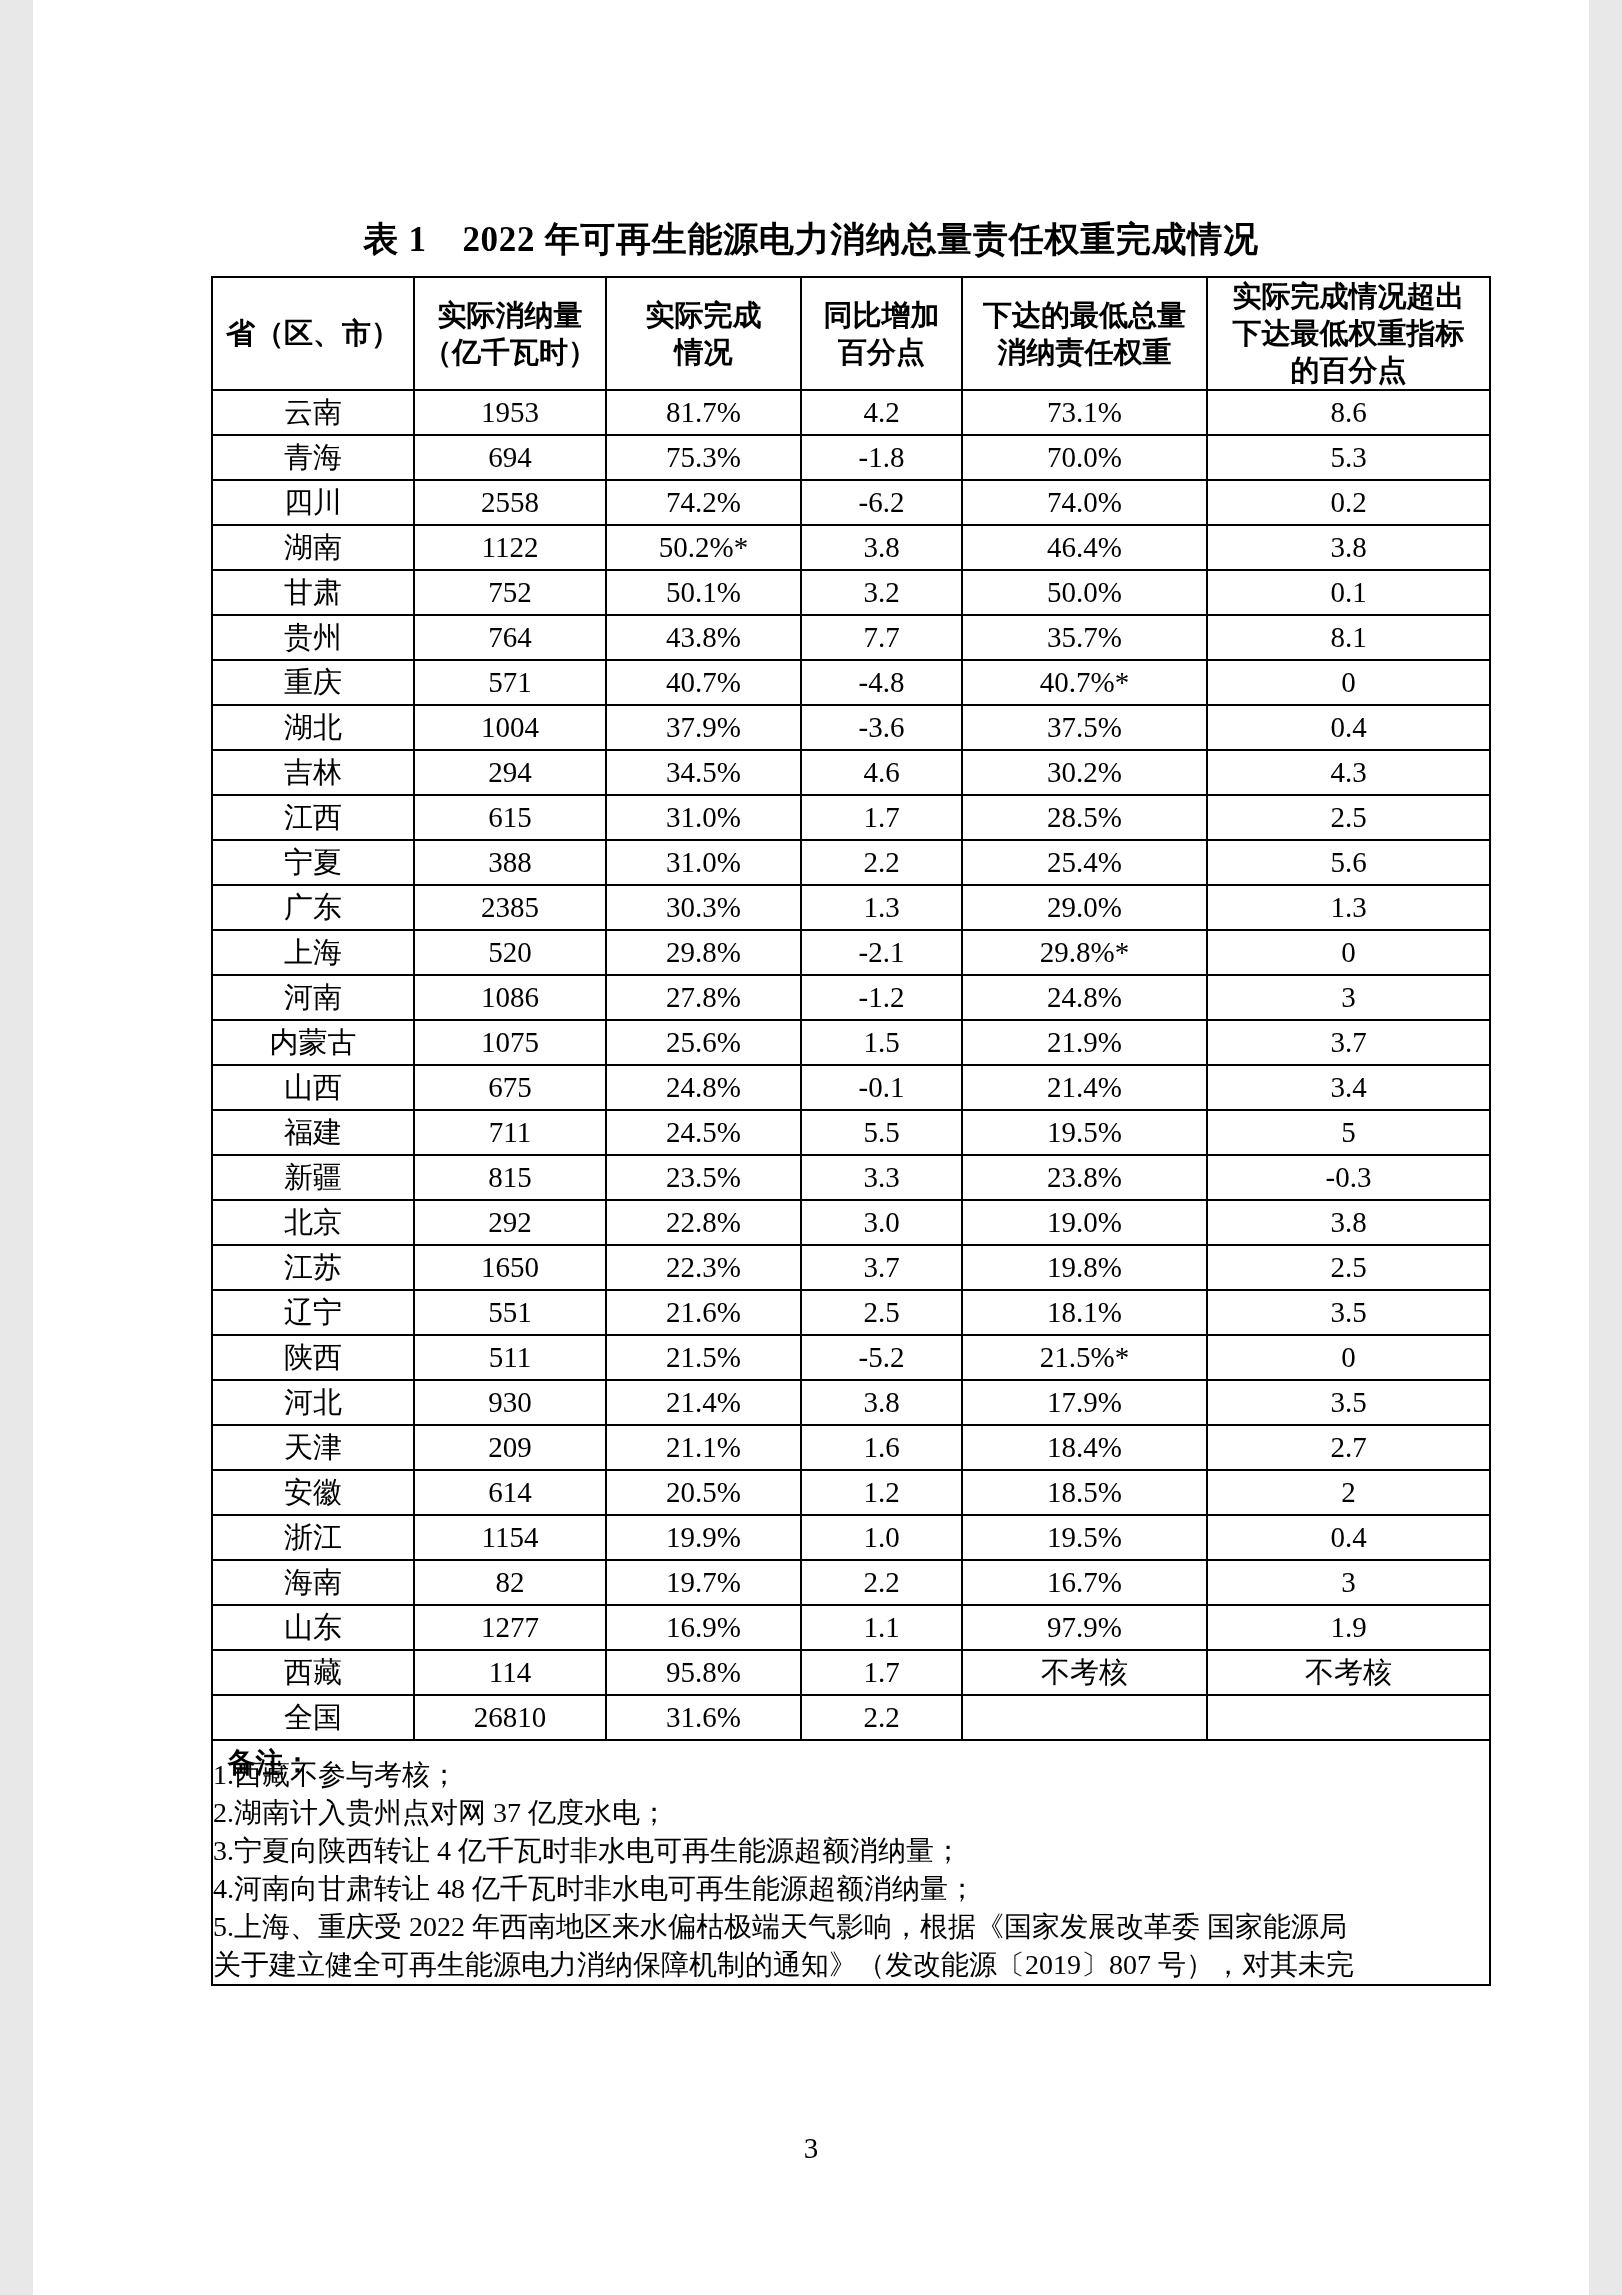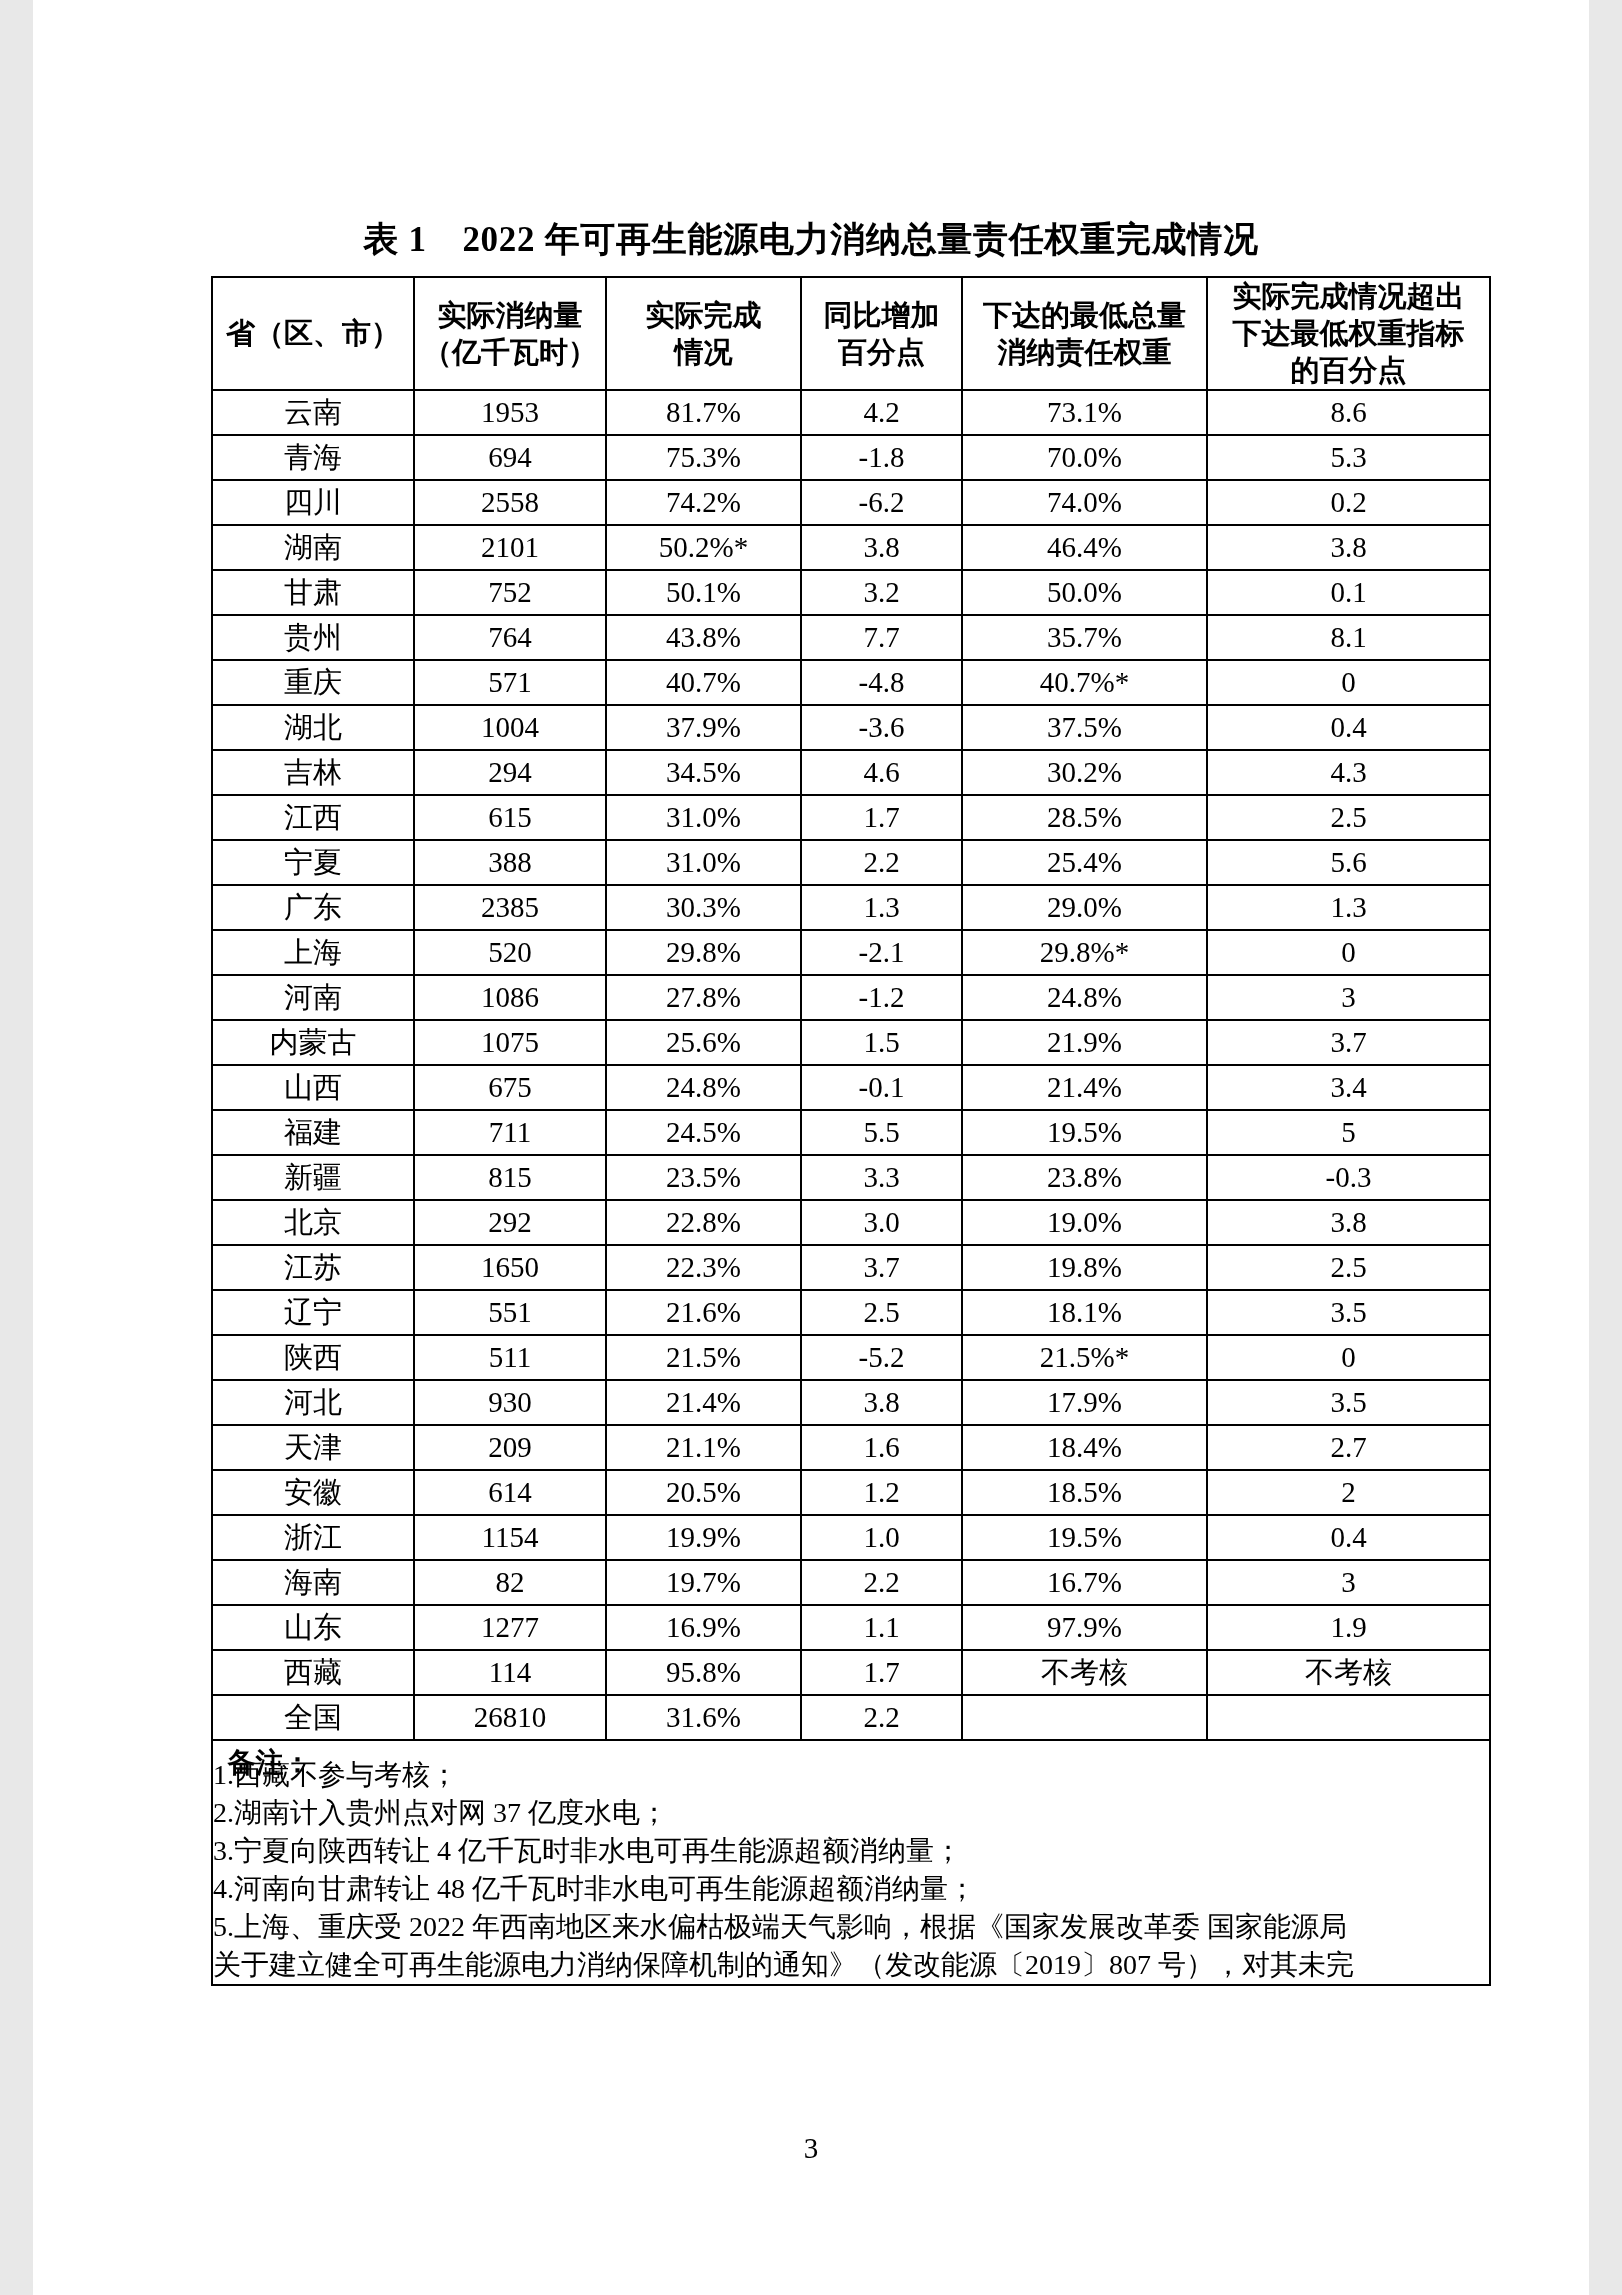--- a/index.html
+++ b/index.html
@@ -131,21 +131,21 @@
         <tr>
           <td class="data-cell">四川</td>
           <td class="data-cell">2558</td>
           <td class="data-cell">74.2%</td>
           <td class="data-cell">-6.2</td>
           <td class="data-cell">74.0%</td>
           <td class="data-cell">0.2</td>
         </tr>
         <tr>
           <td class="data-cell">湖南</td>
-          <td class="data-cell">2101</td>
+          <td class="data-cell">1122</td>
           <td class="data-cell">50.2%*</td>
           <td class="data-cell">3.8</td>
           <td class="data-cell">46.4%</td>
           <td class="data-cell">3.8</td>
         </tr>
         <tr>
           <td class="data-cell">甘肃</td>
           <td class="data-cell">752</td>
           <td class="data-cell">50.1%</td>
           <td class="data-cell">3.2</td>

